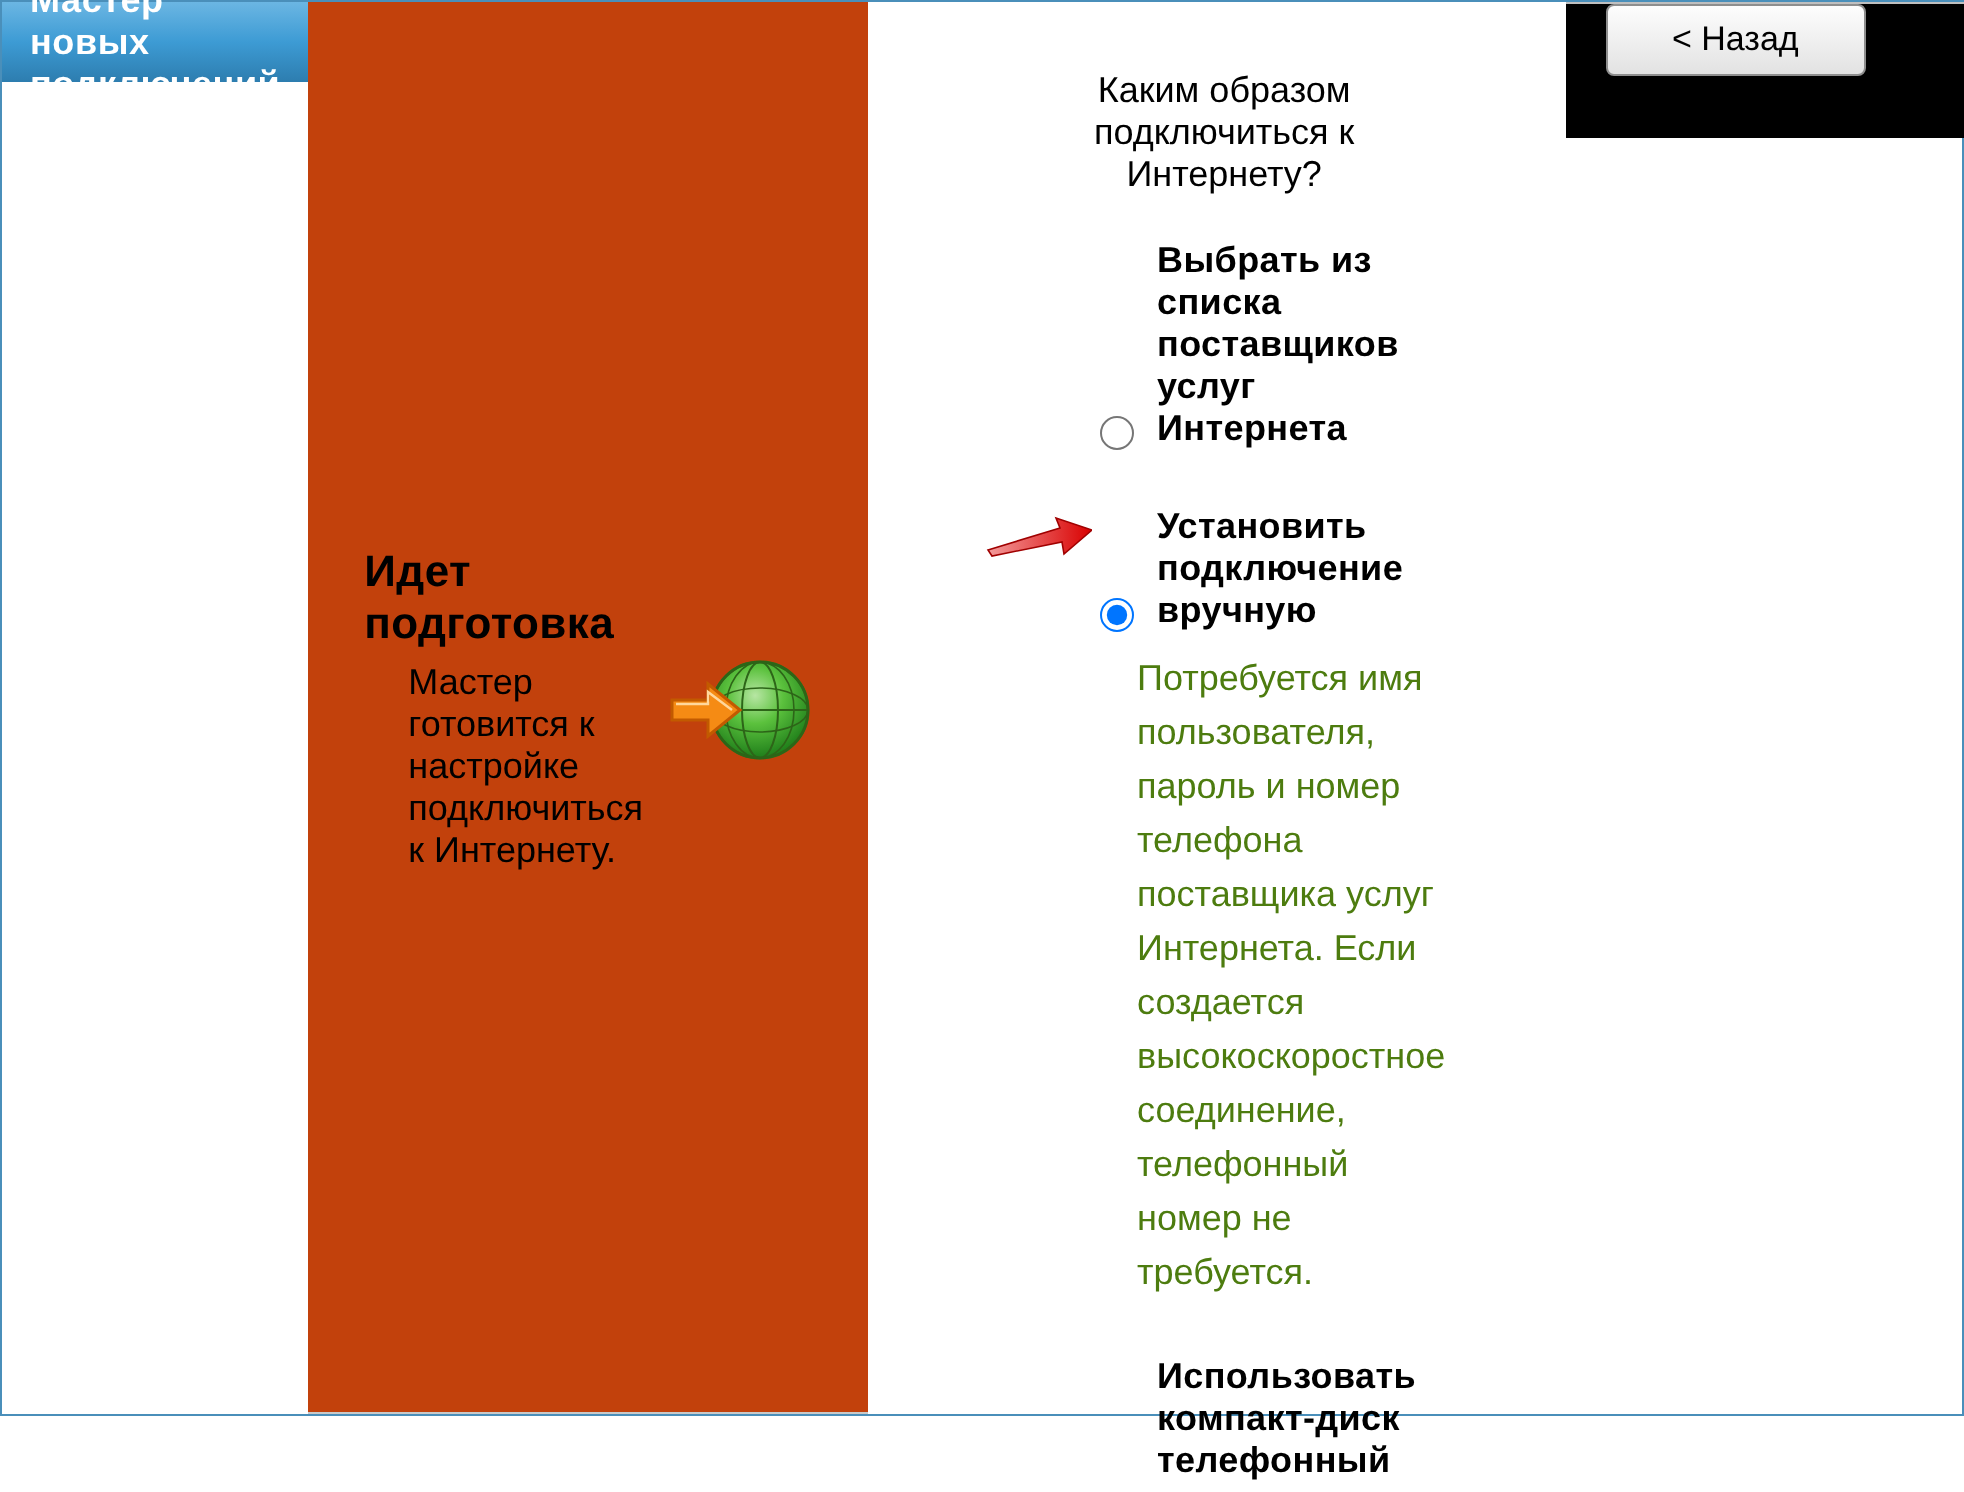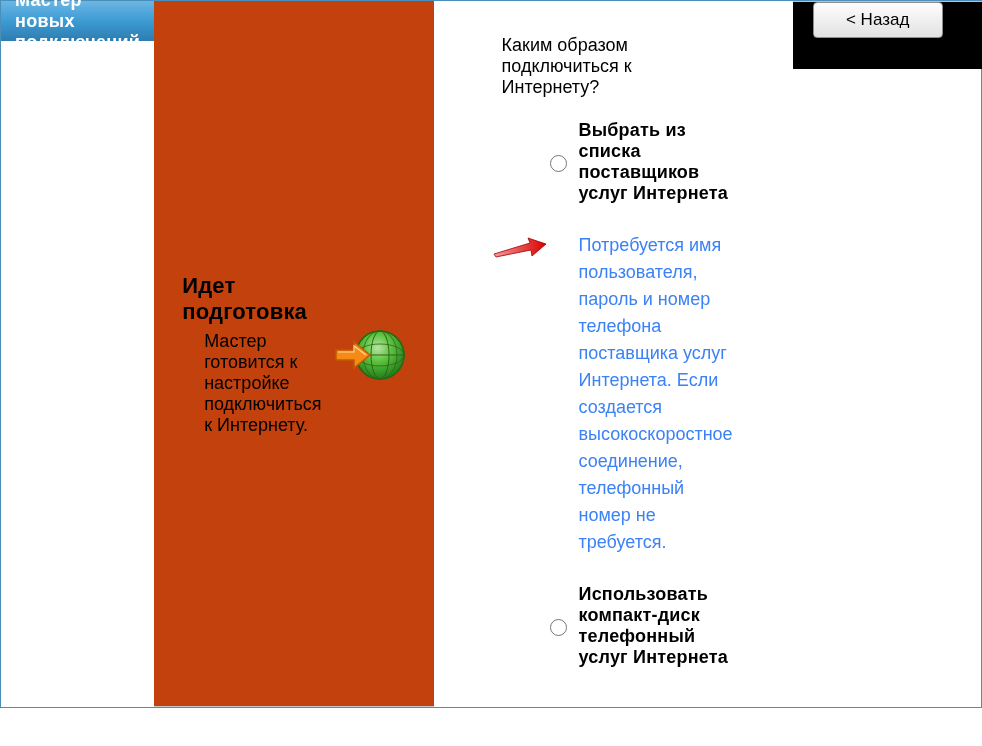--- a/index.html
+++ b/index.html
@@ -58,47 +58,48 @@
     margin-top: 4px;
   }
   .body {
     flex: 1;
     padding: 34px 60px 10px 68px;
     position: relative;
     font-size: 18px;
   }
   .question {
     margin-bottom: 22px;
+    text-align: center;
   }
   .options {
     padding-left: 48px;
   }
   .option {
     margin-bottom: 28px;
     position: relative;
   }
   .option-row {
     display: flex;
-    align-items: center;
+    align-items: flex-end;
   }
   input[type="radio"] {
     width: 17px;
     height: 17px;
     margin: 2px 12px 0 0;
     flex-shrink: 0;
   }
   .option-label {
     font-weight: bold;
     letter-spacing: 0.2px;
   }
   .option-desc {
     margin-top: 10px;
-    margin-left: 29px;
+    margin-left: 19px;
     line-height: 1.5;
-    color: #3b82f6;
+    color: #4d7c0f;
   }
   .pointer-arrow {
     position: absolute;
     left: -58px;
     top: 4px;
   }
   .buttonbar {
     border-top: 1px solid #bfbfbf;
     background: #000000;
     height: 68px;
@@ -187,20 +188,24 @@
           <svg width="54" height="22" viewBox="0 0 54 22">
             <defs>
               <linearGradient id="ra" x1="0" y1="0" x2="1" y2="0">
                 <stop offset="0%" stop-color="#f39b9b"></stop>
                 <stop offset="100%" stop-color="#d90000"></stop>
               </linearGradient>
             </defs>
             <path d="M2 18 L38 7 L36 2 L54 8 L40 20 L39 14 L4 21 Z" fill="url(#ra)" stroke="#a00000" stroke-width="0.8"></path>
           </svg>
         </span>
+        <label class="option-row">
+          <input type="radio" name="conn" checked="" style="">
+          <span class="option-label">Установить подключение вручную</span>
+        </label>
         <div class="option-desc">Потребуется имя пользователя, пароль и номер телефона поставщика услуг Интернета. Если создается высокоскоростное соединение, телефонный номер не требуется.</div>
       </div>
 
       <div class="option">
         <label class="option-row">
           <input type="radio" name="conn" style="">
           <span class="option-label">Использовать компакт-диск телефонный услуг Интернета</span>
         </label>
       </div>
 

